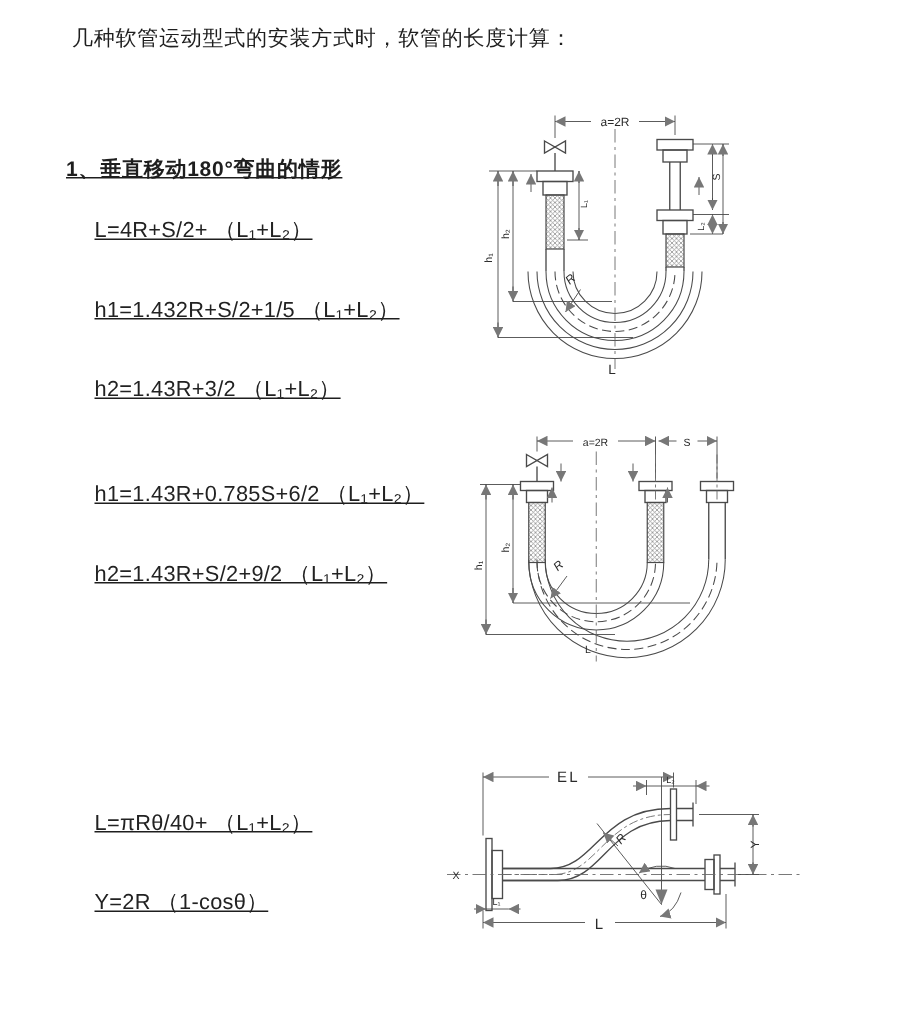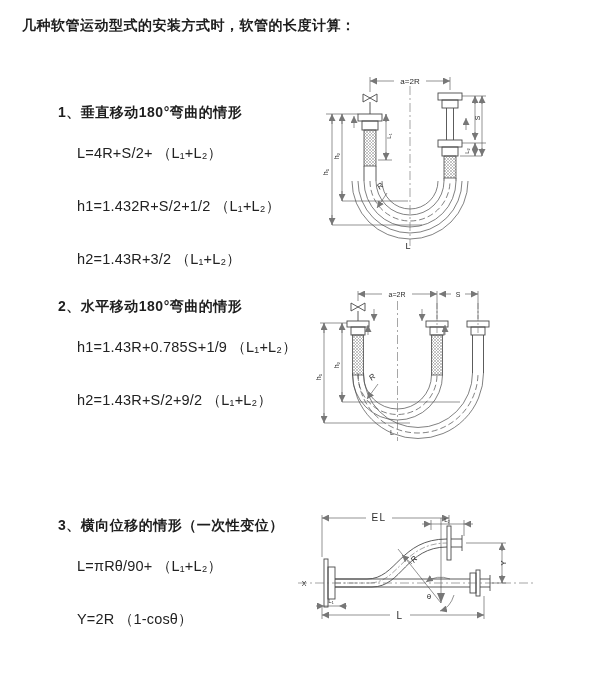--- a/index.html
+++ b/index.html
@@ -5,24 +5,24 @@
   html,body{margin:0;padding:0;}
   body{
     width:600px;height:675px;
     background:#ffffff;
     font-family:"Liberation Sans","DejaVu Sans",sans-serif;
     color:#1e1e1e;
     position:relative;
     overflow:hidden;
   }
   .title{
-    position:absolute;left:22px;top:17px;
-    font-size:14px;font-weight:700;letter-spacing:.5px;
+    position:absolute;left:48px;top:17px;
+    font-size:14px;font-weight:400;letter-spacing:.5px;
   }
-  .section{position:absolute;left:58px;}
+  .section{position:absolute;left:44px;text-decoration:underline;}
   #sec1{top:104px;}
   #sec2{top:298px;}
   #sec3{top:517px;}
   .heading{margin:0;font-size:14px;font-weight:700;letter-spacing:.5px;}
   .formulas{margin:13px 0 0 0;padding:0 0 0 19px;list-style:none;}
   .formulas li{height:31px;font-size:14.5px;letter-spacing:.2px;color:#222;margin-top:22px;}
   .diagram{position:absolute;}
   #d1{left:310px;top:66px;width:285px;height:198px;}
   #d2{left:312px;top:283px;width:285px;height:172px;}
   #d3{left:294px;top:503px;width:300px;height:142px;}
@@ -44,37 +44,35 @@
 </style>
 </head>
 <body>
 
 <div class="title">几种软管运动型式的安装方式时，软管的长度计算：</div>
 
 <div class="section" id="sec1">
   <p class="heading">1、垂直移动180°弯曲的情形</p>
   <ul class="formulas">
     <li>L=4R+S/2+ （L₁+L₂）</li>
-    <li>h1=1.432R+S/2+1/2 （L₁+L₂）</li>
+    <li>h1=1.432R+S/2+1/5 （L₁+L₂）</li>
     <li>h2=1.43R+3/2 （L₁+L₂）</li>
   </ul>
 </div>
 
 <div class="section" id="sec2">
-  <p class="heading">2、水平移动180°弯曲的情形</p>
   <ul class="formulas">
-    <li>h1=1.43R+0.785S+1/9 （L₁+L₂）</li>
+    <li>h1=1.43R+0.785S+6/2 （L₁+L₂）</li>
     <li>h2=1.43R+S/2+9/2 （L₁+L₂）</li>
   </ul>
 </div>
 
 <div class="section" id="sec3">
-  <p class="heading">3、横向位移的情形（一次性变位）</p>
   <ul class="formulas">
-    <li>L=πRθ/90+ （L₁+L₂）</li>
+    <li>L=πRθ/40+ （L₁+L₂）</li>
     <li>Y=2R （1-cosθ）</li>
   </ul>
 </div>
 
 <div class="diagram" id="d1">
 <svg width="285" height="198" viewBox="0 0 285 198">
   <defs>
     <marker id="m1" markerUnits="userSpaceOnUse" markerWidth="7" markerHeight="7" refX="7" refY="3.5" orient="auto">
       <path d="M0,0 L7,3.5 L0,7 Z" class="hz"></path>
     </marker>

